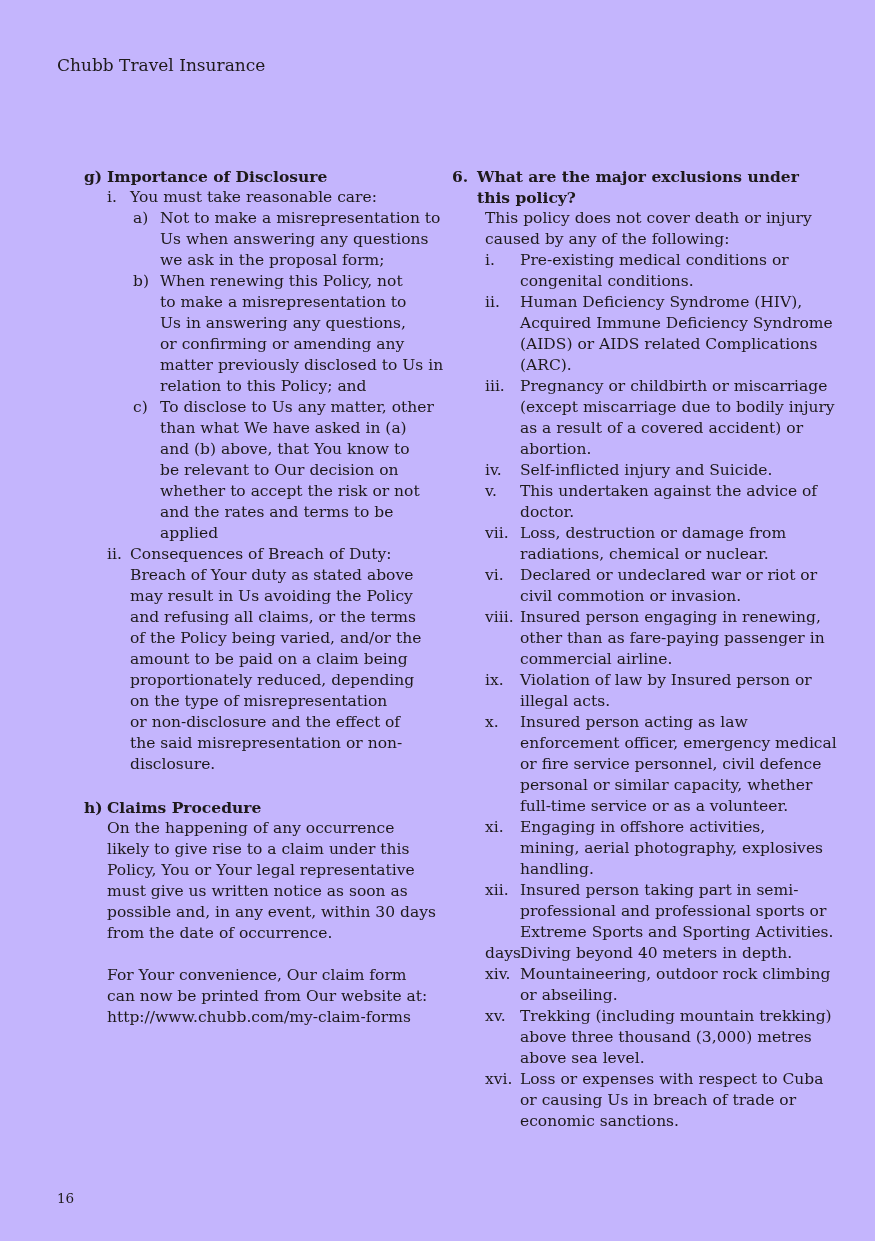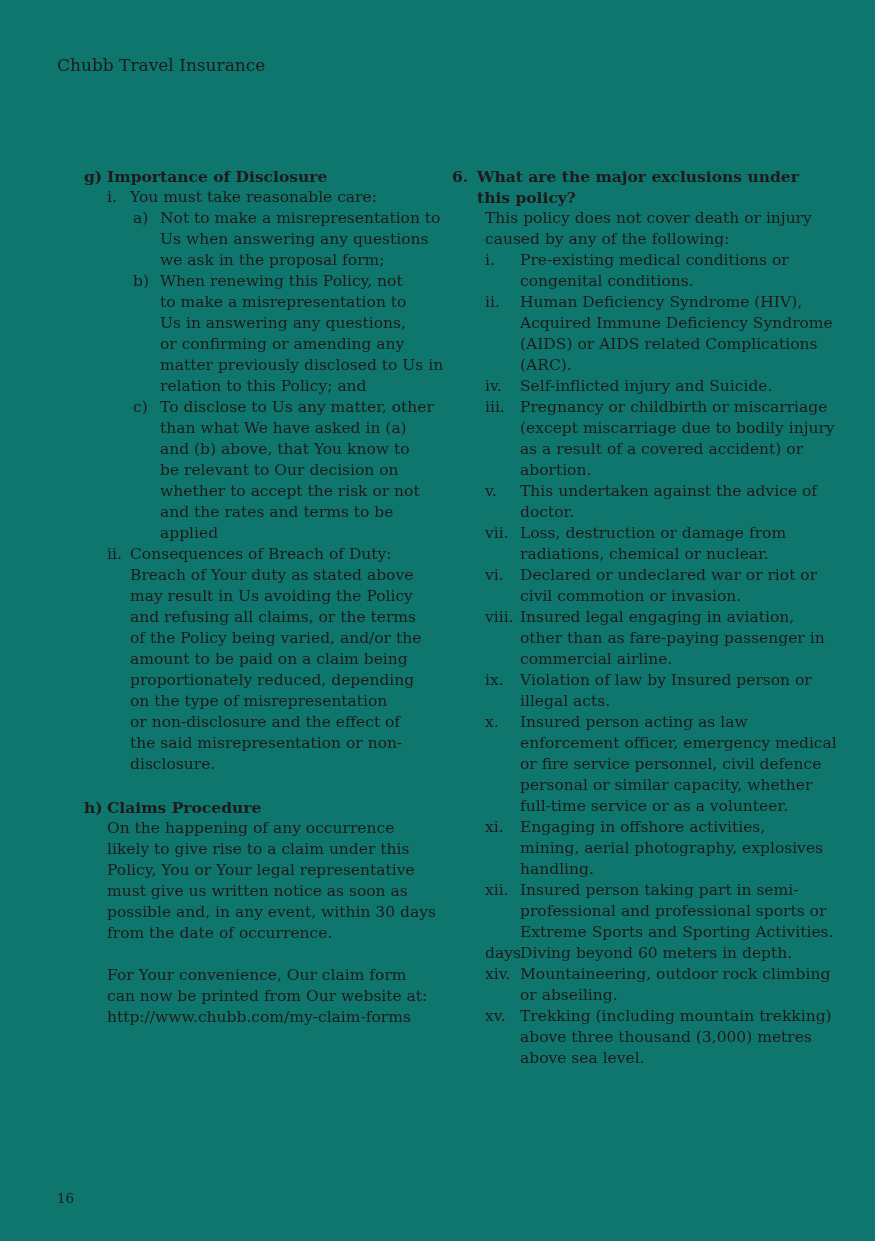--- a/index.html
+++ b/index.html
@@ -1,21 +1,21 @@
 <!DOCTYPE html>
 <html><head>
 <meta charset="utf-8">
 <style>
   html, body { margin: 0; padding: 0; background: #e8e8e8; }
   .page {
     position: relative;
     width: 875px;
     height: 1241px;
     margin: 0 auto;
-    background: #0f766e;
+    background: #c4b5fd;
     color: #1e1a1b;
     font-family: "DejaVu Serif", serif;
     overflow: hidden;
   }
   .doc-header {
     position: absolute;
     left: 57px;
     top: 55px;
     font-size: 17px;
     line-height: 21px;
@@ -155,48 +155,48 @@
 congenital conditions.</div>
         </div>
         <div class="row ml25">
           <span class="lbl w35">ii.</span>
           <div class="txt">Human Deficiency Syndrome (HIV),
 Acquired Immune Deficiency Syndrome
 (AIDS) or AIDS related Complications
 (ARC).</div>
         </div>
         <div class="row ml25">
-          <span class="lbl w35">iv.</span>
-          <div class="txt">Self-inflicted injury and Suicide.</div>
-        </div>
-        <div class="row ml25">
           <span class="lbl w35">iii.</span>
           <div class="txt">Pregnancy or childbirth or miscarriage
 (except miscarriage due to bodily injury
 as a result of a covered accident) or
 abortion.</div>
         </div>
         <div class="row ml25">
+          <span class="lbl w35">iv.</span>
+          <div class="txt">Self-inflicted injury and Suicide.</div>
+        </div>
+        <div class="row ml25">
           <span class="lbl w35">v.</span>
           <div class="txt">This undertaken against the advice of
 doctor.</div>
         </div>
         <div class="row ml25">
           <span class="lbl w35">vii.</span>
           <div class="txt">Loss, destruction or damage from
 radiations, chemical or nuclear.</div>
         </div>
         <div class="row ml25">
           <span class="lbl w35">vi.</span>
           <div class="txt">Declared or undeclared war or riot or
 civil commotion or invasion.</div>
         </div>
         <div class="row ml25">
           <span class="lbl w35">viii.</span>
-          <div class="txt">Insured legal engaging in aviation,
+          <div class="txt">Insured person engaging in renewing,
 other than as fare-paying passenger in
 commercial airline.</div>
         </div>
         <div class="row ml25">
           <span class="lbl w35">ix.</span>
           <div class="txt">Violation of law by Insured person or
 illegal acts.</div>
         </div>
         <div class="row ml25">
           <span class="lbl w35">x.</span>
@@ -213,33 +213,39 @@
 handling.</div>
         </div>
         <div class="row ml25">
           <span class="lbl w35">xii.</span>
           <div class="txt">Insured person taking part in semi-
 professional and professional sports or
 Extreme Sports and Sporting Activities.</div>
         </div>
         <div class="row ml25">
           <span class="lbl w35">days.</span>
-          <div class="txt">Diving beyond 60 meters in depth.</div>
+          <div class="txt">Diving beyond 40 meters in depth.</div>
         </div>
         <div class="row ml25">
           <span class="lbl w35">xiv.</span>
           <div class="txt">Mountaineering, outdoor rock climbing
 or abseiling.</div>
         </div>
         <div class="row ml25">
           <span class="lbl w35">xv.</span>
           <div class="txt">Trekking (including mountain trekking)
 above three thousand (3,000) metres
 above sea level.</div>
         </div>
+        <div class="row ml25">
+          <span class="lbl w35">xvi.</span>
+          <div class="txt">Loss or expenses with respect to Cuba
+or causing Us in breach of trade or
+economic sanctions.</div>
+        </div>
       </section>
 
     </div>
 
   </div>
 
   <div class="page-number">16</div>
 
 </div>
 

